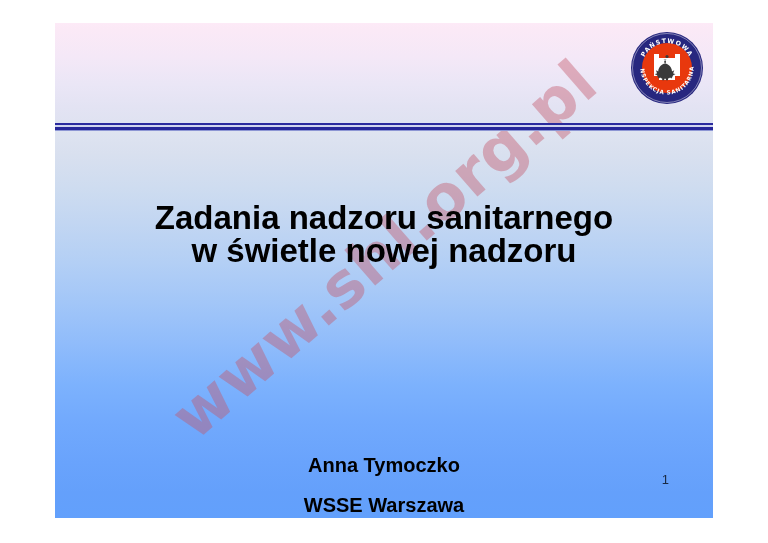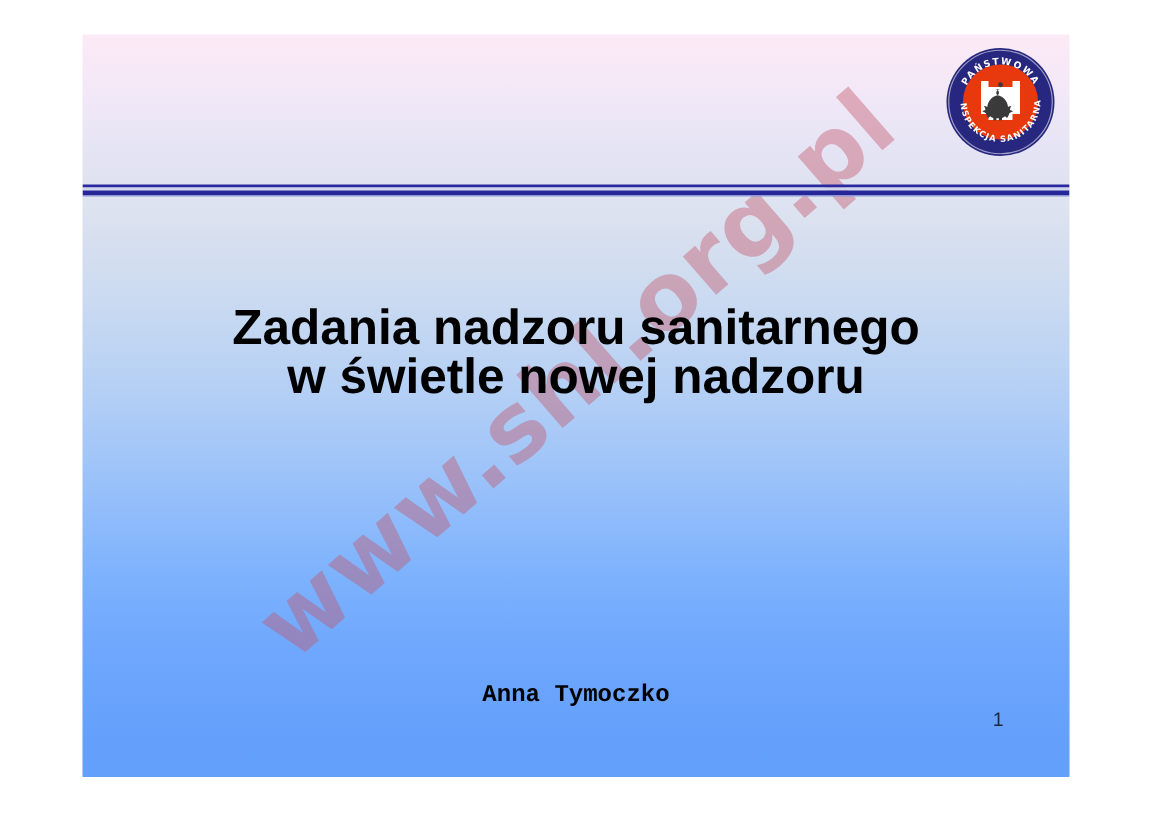--- a/index.html
+++ b/index.html
@@ -130,23 +130,23 @@
 
   
   #author-block {
     position: absolute;
     left: 0;
     top: 432px;
     width: 100%;
     text-align: center;
   }
   .author-line {
-    font-family: Liberation Mono, monospace;
+    font-family: Liberation Sans, sans-serif;
     font-weight: bold;
-    font-size: 16px;
+    font-size: 20px;
     color: #000000;
     line-height: 1.0;
     white-space: nowrap;
   }
   #author-name { margin-bottom: 20px; }
 
   
   #page-number {
     position: absolute;
     right: 44px;
@@ -210,17 +210,18 @@
     </svg>
   </div>
 
   <div id="title-block">
     <div class="title-line" id="title-line-1">Zadania nadzoru sanitarnego</div>
     <div class="title-line" id="title-line-2">w świetle nowej nadzoru</div>
   </div>
 
   <div id="author-block">
     <div class="author-line" id="author-name">Anna Tymoczko</div>
+    <div class="author-line" id="author-affiliation">WSSE Warszawa</div>
   </div>
 
   <div id="page-number">1</div>
 
 </div>
 
 </body></html>

